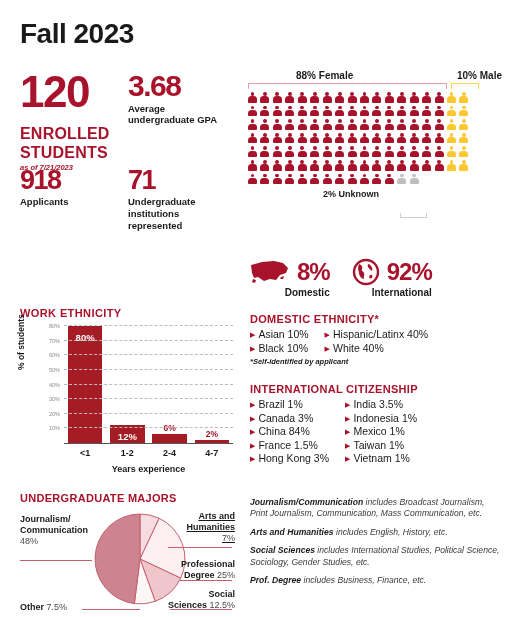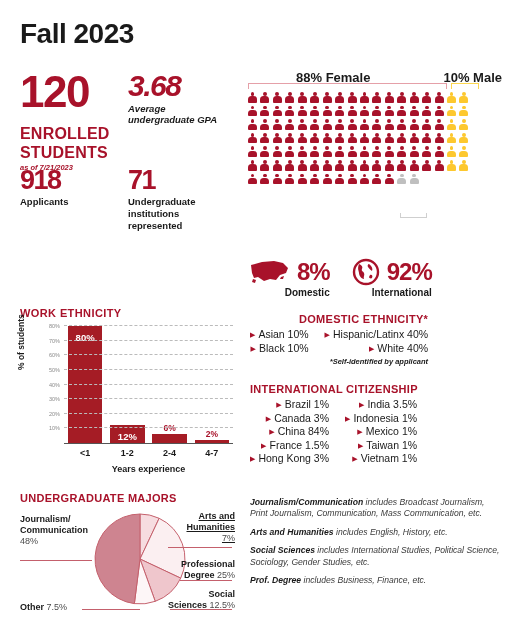--- a/index.html
+++ b/index.html
@@ -36,21 +36,21 @@
     line-height: 1.15; margin-top: 13px; letter-spacing: 0.2px;
   }
   .subnote {
     color: #A8122A; font-size: 7.5px; font-style: italic;
     font-weight: 700; margin-top: 1px;
   }
 
   
   .people-block { position: absolute; left: 248px; top: 70px; width: 254px; }
   .gender-labels {
-    position: relative; height: 13px; font-size: 13px; font-weight: 700;
+    position: relative; height: 13px; font-size: 10px; font-weight: 700;
     color: #1a1a1a;
   }
   .lbl-female { position: absolute; left: 48px; top: 0; }
   .lbl-male   { position: absolute; right: 0px; top: 0; }
   .brackets { position: relative; height: 7px; }
   .brk {
     position: absolute; top: 0; height: 6px;
     border-left: 1.6px solid; border-right: 1.6px solid; border-top: 1.6px solid;
   }
   .brk-f { left: 0; width: 199px; border-color: #E5A0A8; }
@@ -130,21 +130,21 @@
     position: absolute; left: 44px; right: 2px; top: 124px;
     display: flex; font-size: 9px; font-weight: 700; color: #1a1a1a;
   }
   .xticks span { flex: 1; text-align: center; }
   .xlab {
     position: absolute; left: 44px; right: 2px; top: 140px; text-align: center;
     font-size: 9px; font-weight: 700; color: #1a1a1a;
   }
 
   
-  .listblock { position: absolute; text-align: right; }
+  .listblock { position: absolute; }
   .list-head {
     color: #A8122A; font-size: 11px; font-weight: 700; letter-spacing: 0.3px;
     margin-bottom: 3px;
   }
   .cols { display: flex; gap: 16px; }
   .col { display: flex; flex-direction: column; gap: 1.5px; }
   .li { font-size: 10.5px; color: #1a1a1a; white-space: nowrap; }
   .li .tri { color: #A8122A; font-size: 7px; margin-right: 3px; vertical-align: 1px; }
   .fine {
     font-size: 7.5px; font-style: italic; font-weight: 700;
@@ -187,21 +187,21 @@
 
   <div class="statwrap" style="left:20px; top:72px;">
     <div class="bignum n-huge">120</div>
     <div class="caption-red">
       <div>ENROLLED</div>
       <div>STUDENTS</div>
     </div>
     <div class="subnote">as of 7/21/2023</div>
   </div>
 
-  <div class="statwrap" style="left:128px; top:72px; width:90px;font-style:italic;">
+  <div class="statwrap" style="left:128px; top:72px; width:90px;">
     <div class="bignum n-big">3.68</div>
     <div class="caption">Average undergraduate GPA</div>
   </div>
 
   <div class="statwrap" style="left:20px; top:168px;">
     <div class="bignum n-mid">918</div>
     <div class="caption">Applicants</div>
   </div>
 
   <div class="statwrap" style="left:128px; top:168px; width:92px;">
@@ -706,20 +706,21 @@
         <div class="pico c-grey">
           <i></i>
           <b></b>
         </div>
         <div class="pico" style="visibility: hidden;"></div>
         <div class="pico" style="visibility: hidden;"></div>
         <div class="pico" style="visibility: hidden;"></div>
         <div class="pico" style="visibility: hidden;"></div>
       </div>
     <div class="unknown-brk"></div>
+    <div class="unknown-label">2% Unknown</div>
   </div>
 
 
   <div class="geo">
     <div class="geo-item">
       <div class="geo-top">
         <span class="ico-map">
           <svg width="40" height="26" viewBox="0 0 40 26">
               <path fill="#A8122A" d="M1 6 L12 3 L24 2 L33 4 L38 9 L36 14 L30 16 L26 21 L20 20 L14 22 L8 18 L4 19 L2 14 Z M3 20 L6 21 L5 24 L2 23 Z M31 18 L34 17 L33 20 L30 20 Z"></path>
             </svg>

